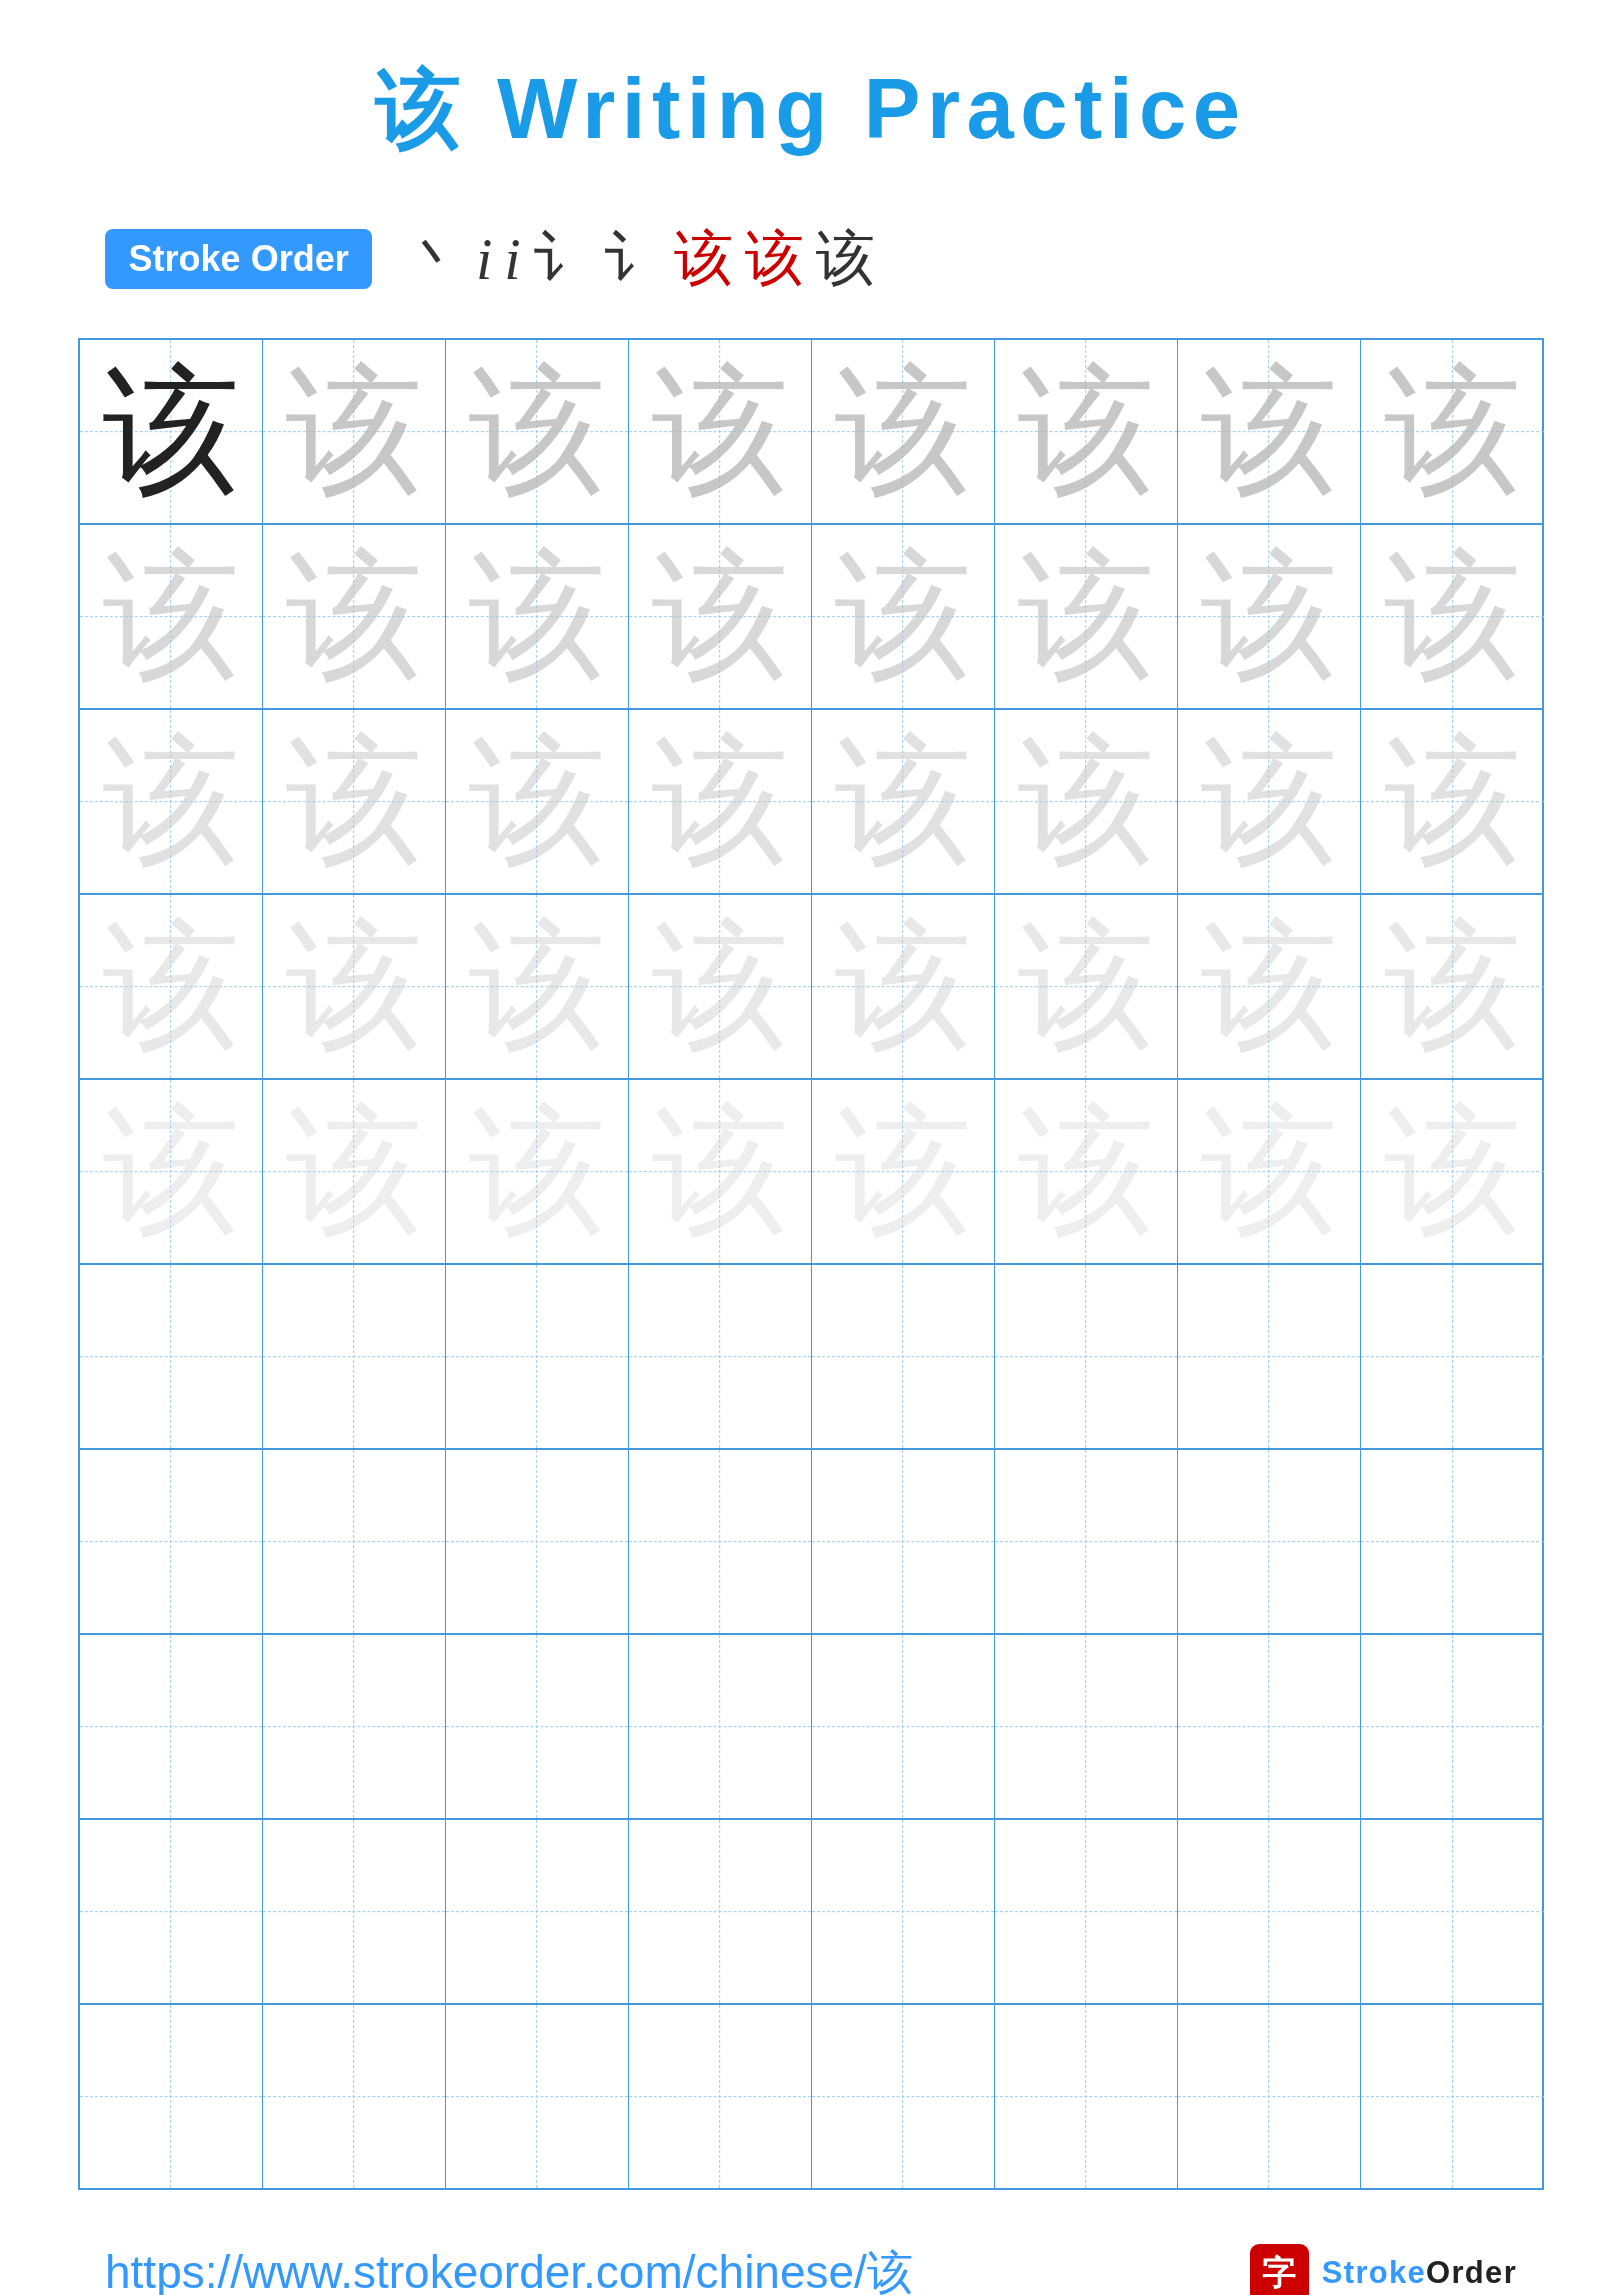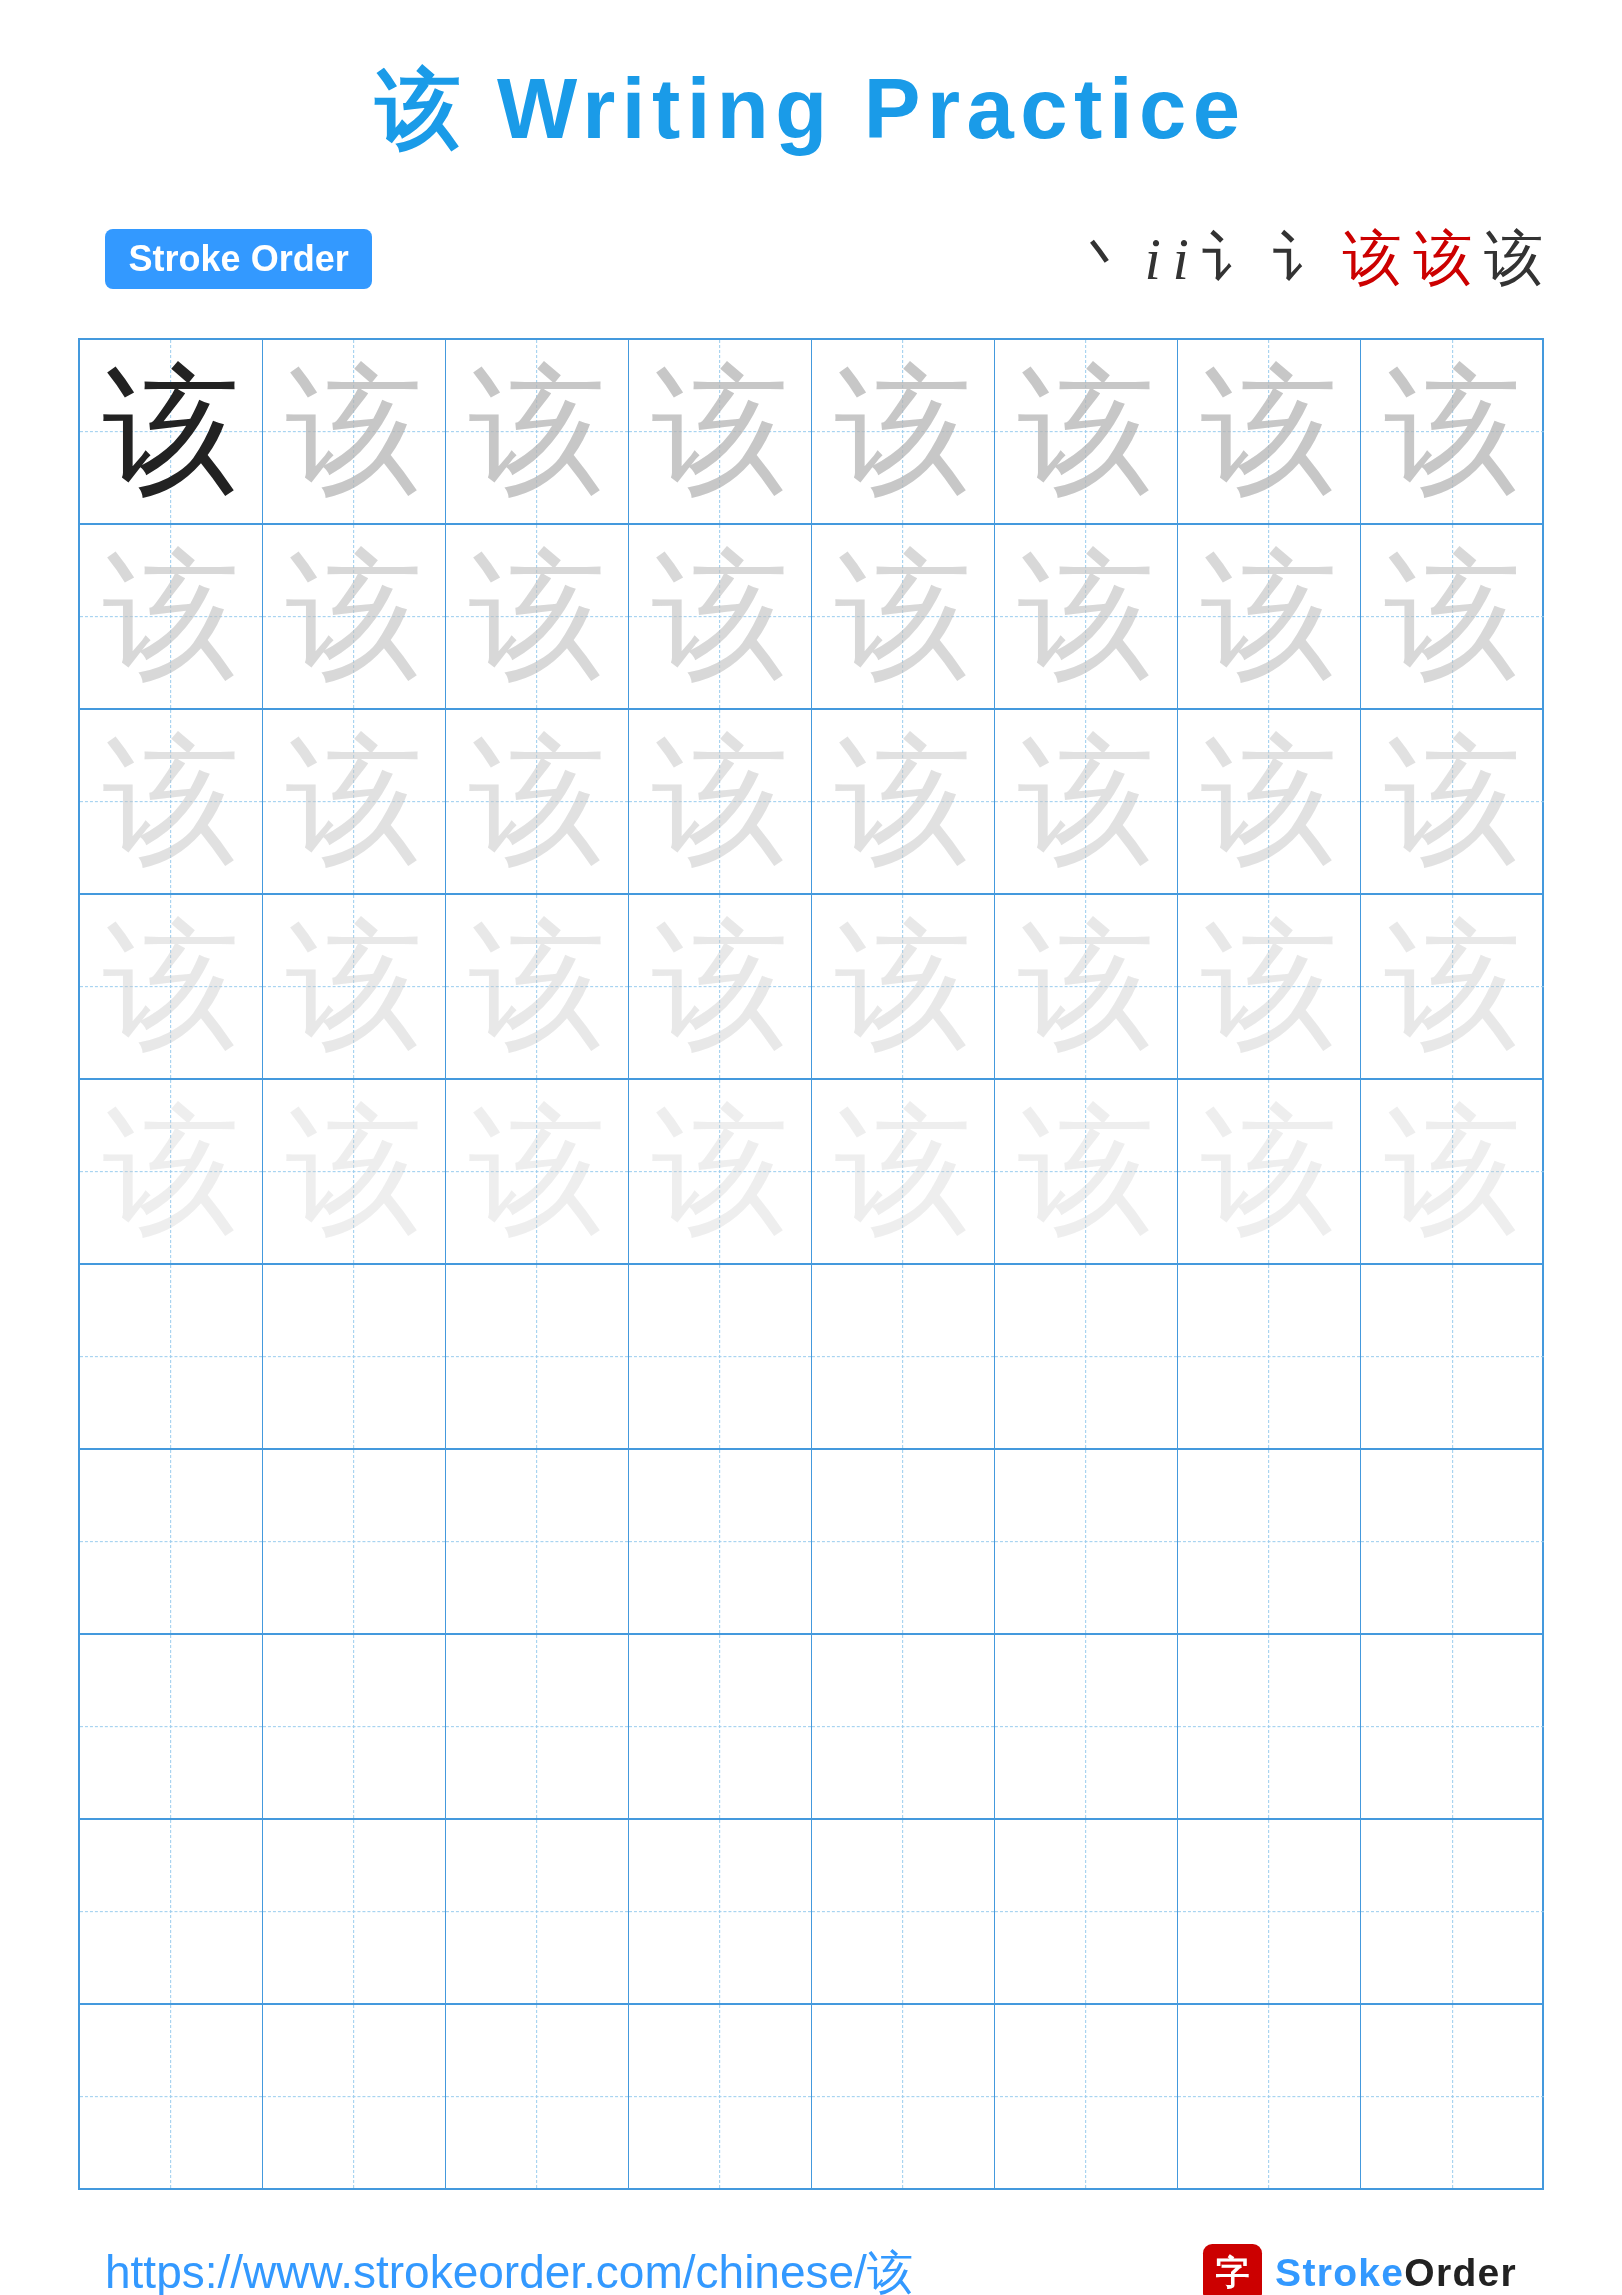--- a/index.html
+++ b/index.html
@@ -36,21 +36,20 @@
       color: #1a9be8;
       font-family: serif;
     }
 
     .stroke-order-row {
       display: flex;
       align-items: center;
       margin-bottom: 39px;
       width: 100%;
       padding-left: 26px;
-      justify-content: space-between;
     }
 
     .stroke-order-badge {
       background: #3399ff;
       color: #fff;
       font-size: 36px;
       font-family: Arial, sans-serif;
       font-weight: bold;
       padding: 9.2px 23.6px;
       border-radius: 7.9px;
@@ -182,21 +181,21 @@
       display: flex;
       align-items: center;
       justify-content: center;
       color: #fff;
       font-size: 34px;
       font-family: serif;
       font-weight: bold;
     }
 
     .footer-brand-text {
-      font-size: 39px;
+      font-size: 31px;
       font-weight: bold;
       color: #222;
       font-family: Arial, sans-serif;
       letter-spacing: 1.3px;
     }
 
     .footer-brand-text span {
       color: #3399ff;
     }
   </style>

